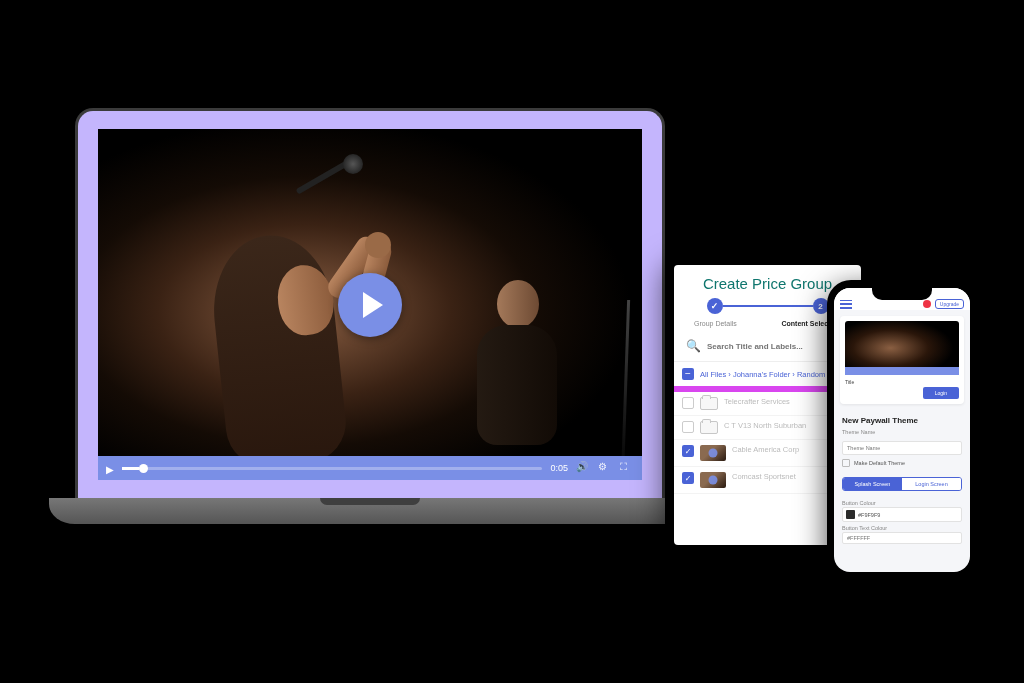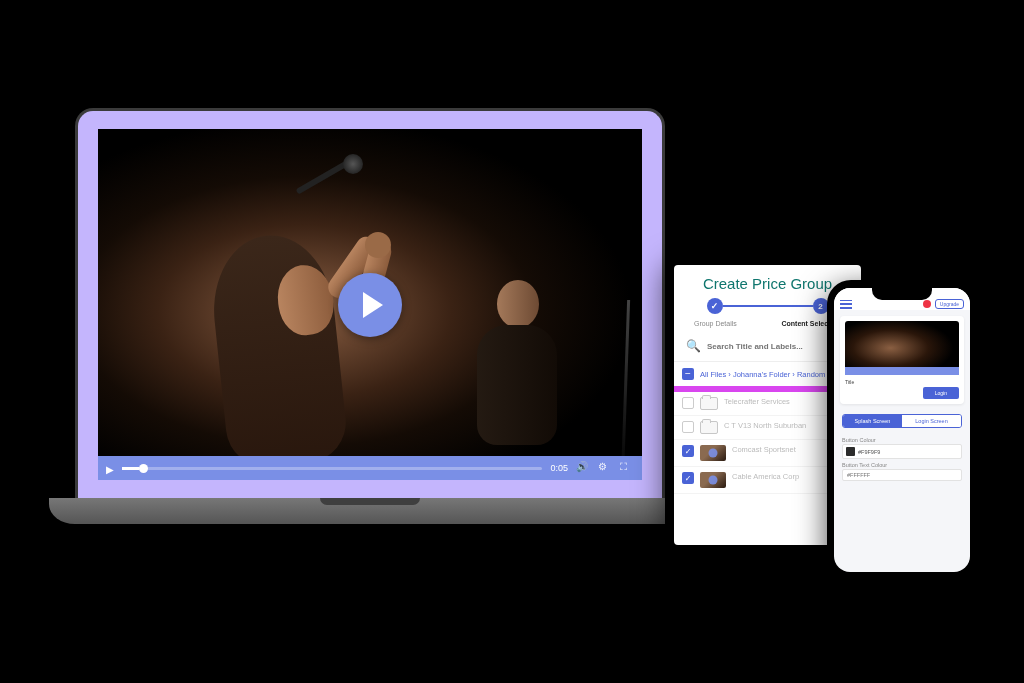--- a/index.html
+++ b/index.html
@@ -162,26 +162,26 @@
           <div class="row-label">Telecrafter Services</div>
         </div>
         <div class="file-row">
           <div class="chk off"></div>
           <div class="folder-ico"></div>
           <div class="row-label">C T V13 North Suburban</div>
         </div>
         <div class="file-row">
           <div class="chk on"></div>
           <div class="thumb"></div>
-          <div class="row-label">Comcast Sportsnet</div>
+          <div class="row-label">Cable America Corp</div>
         </div>
         <div class="file-row">
           <div class="chk on"></div>
           <div class="thumb"></div>
-          <div class="row-label">Cable America Corp</div>
+          <div class="row-label">Comcast Sportsnet</div>
         </div>
       </div>
   </div>
 </div>
 
 <div class="phone">
   <div class="phone-screen">
     <div class="notch"></div>
     <div class="ph-header">
       <div class="hamb">
@@ -198,20 +198,29 @@
     <div class="preview-card">
       <div class="pv-img"></div>
       <div class="pv-row">
         <span class="pv-title">Title</span>
       </div>
       <div class="pv-row" style="justify-content:flex-end;margin-top:2px">
         <span class="login-btn">Login</span>
       </div>
     </div>
 
+    <div class="ph-section">
+      <div class="ph-h1">New Paywall Theme</div>
+      <div class="ph-lbl">Theme Name</div>
+      <input class="ph-input" value="Theme Name" style="">
+      <div class="ph-check-row">
+        <div class="ph-check"></div>
+        <span>Make Default Theme</span>
+      </div>
+    </div>
 
     <div class="ph-tabs">
       <div class="ph-tab on">Splash Screen</div>
       <div class="ph-tab off">Login Screen</div>
     </div>
 
     <div class="ph-section" style="padding-top:2px">
       <div class="ph-lbl">Button Colour</div>
       <div class="swatch">
         <div class="sw-box" style="background:#2b2b2b"></div>

